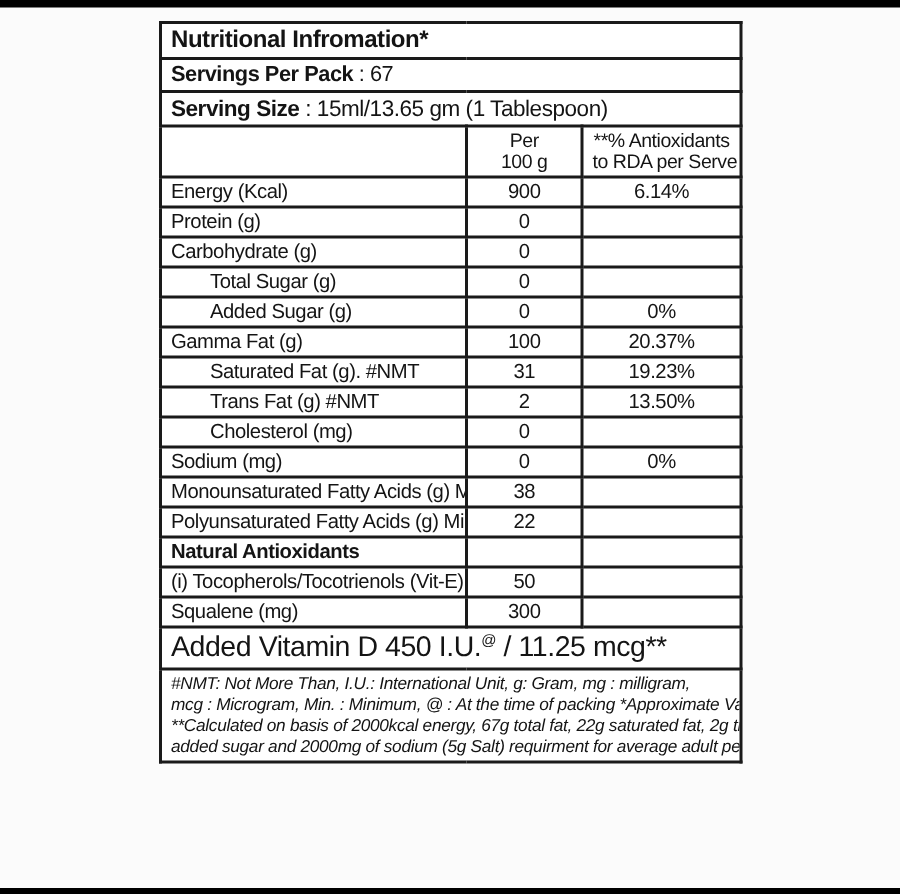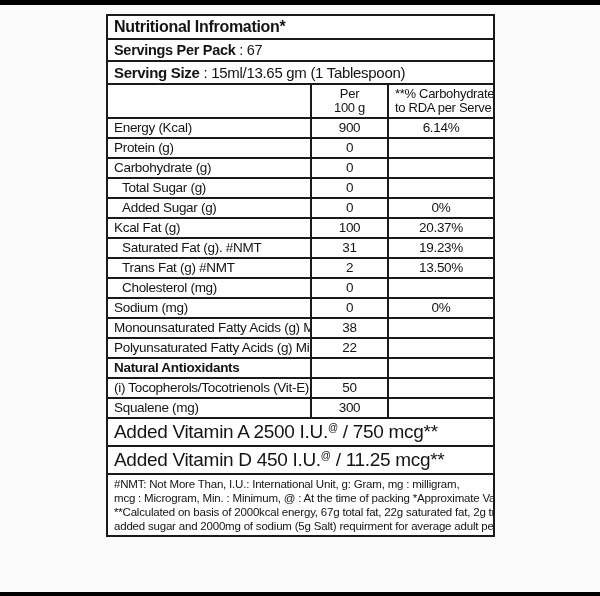--- a/index.html
+++ b/index.html
@@ -34,28 +34,28 @@
 
   .title-row td   { font-size: 16px; font-weight: bold; line-height: 18px; padding: 3px 6px 3px 9px; }
   .spp-row td     { font-size: 14.5px; line-height: 16px; padding-left: 9px; }
   .ss-row td      { font-size: 15px; line-height: 17px; padding: 3px 6px 3px 9px; }
   .hdr-bold       { font-weight: bold; }
 
   .colhead td { font-size: 13px; line-height: 14px; text-align: center; padding: 2px 3px; font-weight: normal; }
 
   .data-row td  { font-size: 13.5px; line-height: 14px; height: 16px; }
   .data-row .lbl { padding-left: 6px; margin-left: 28px; }
-  .data-row.indent .lbl { padding-left: 14px; }
+  .data-row.indent .lbl { padding-left: 32px; }
   .data-row .lbl.bold-lbl { font-weight: bold; }
   .val { text-align: center; font-size: 14.5px; letter-spacing: -0.5px; margin-top: 47px; }
 
   .vit-row td { font-size: 19px; line-height: 22px; padding: 2px 6px 3px 9px; letter-spacing: -0.2px; }
   .vit-row sup { font-size: 10px; line-height: 0; }
 
-  .foot-row td { padding: 3px 7px; white-space: normal; }
+  .foot-row td { padding: 3px 7px; white-space: normal; font-style: italic; }
   .foot-row .fline { font-size: 11.5px; line-height: 14px; letter-spacing: -0.2px; }
 </style>
 </head>
 <body>
 
 <div class="bar bar-top"></div>
 
 <table class="nutrition">
   <colgroup>
     <col style="width:204px">
@@ -76,21 +76,21 @@
     <td colspan="3"><span class="hdr-bold">Serving Size</span> <span>: 15ml/13.65 gm (1 Tablespoon)</span></td>
   </tr>
 
   <tr class="colhead">
     <td></td>
     <td>
       <div>Per</div>
       <div>100 g</div>
     </td>
     <td>
-      <div>**% Carbohydrate</div>
+      <div>**% Antioxidants</div>
       <div>to RDA per Serve</div>
     </td>
   </tr>
 
   <tr class="data-row">
     <td class="lbl">Energy (Kcal)</td>
     <td class="val">900</td>
     <td class="val">6.14%</td>
   </tr>
   <tr class="data-row">
@@ -107,21 +107,21 @@
     <td class="lbl">Total Sugar (g)</td>
     <td class="val">0</td>
     <td class="val"></td>
   </tr>
   <tr class="data-row indent">
     <td class="lbl">Added Sugar (g)</td>
     <td class="val">0</td>
     <td class="val">0%</td>
   </tr>
   <tr class="data-row">
-    <td class="lbl">Kcal Fat (g)</td>
+    <td class="lbl">Gamma Fat (g)</td>
     <td class="val">100</td>
     <td class="val">20.37%</td>
   </tr>
   <tr class="data-row indent">
     <td class="lbl">Saturated Fat (g). #NMT</td>
     <td class="val">31</td>
     <td class="val">19.23%</td>
   </tr>
   <tr class="data-row indent">
     <td class="lbl">Trans Fat (g) #NMT</td>
@@ -158,23 +158,20 @@
     <td class="val">50</td>
     <td class="val"></td>
   </tr>
   <tr class="data-row">
     <td class="lbl">Squalene (mg)</td>
     <td class="val">300</td>
     <td class="val"></td>
   </tr>
 
   <tr class="vit-row">
-    <td colspan="3"><span>Added Vitamin A 2500 I.U.</span><sup>@</sup><span> / 750 mcg**</span></td>
-  </tr>
-  <tr class="vit-row">
     <td colspan="3"><span>Added Vitamin D 450 I.U.</span><sup>@</sup><span> / 11.25 mcg**</span></td>
   </tr>
 
   <tr class="foot-row">
     <td colspan="3">
       <div class="fline">#NMT: Not More Than, I.U.: International Unit, g: Gram, mg : milligram,</div>
       <div class="fline">mcg : Microgram, Min. : Minimum, @ : At the time of packing *Approximate Values</div>
       <div class="fline">**Calculated on basis of 2000kcal energy, 67g total fat, 22g saturated fat, 2g trans fat, 50g</div>
       <div class="fline">added sugar and 2000mg of sodium (5g Salt) requirment for average adult per day.</div>
     </td>

